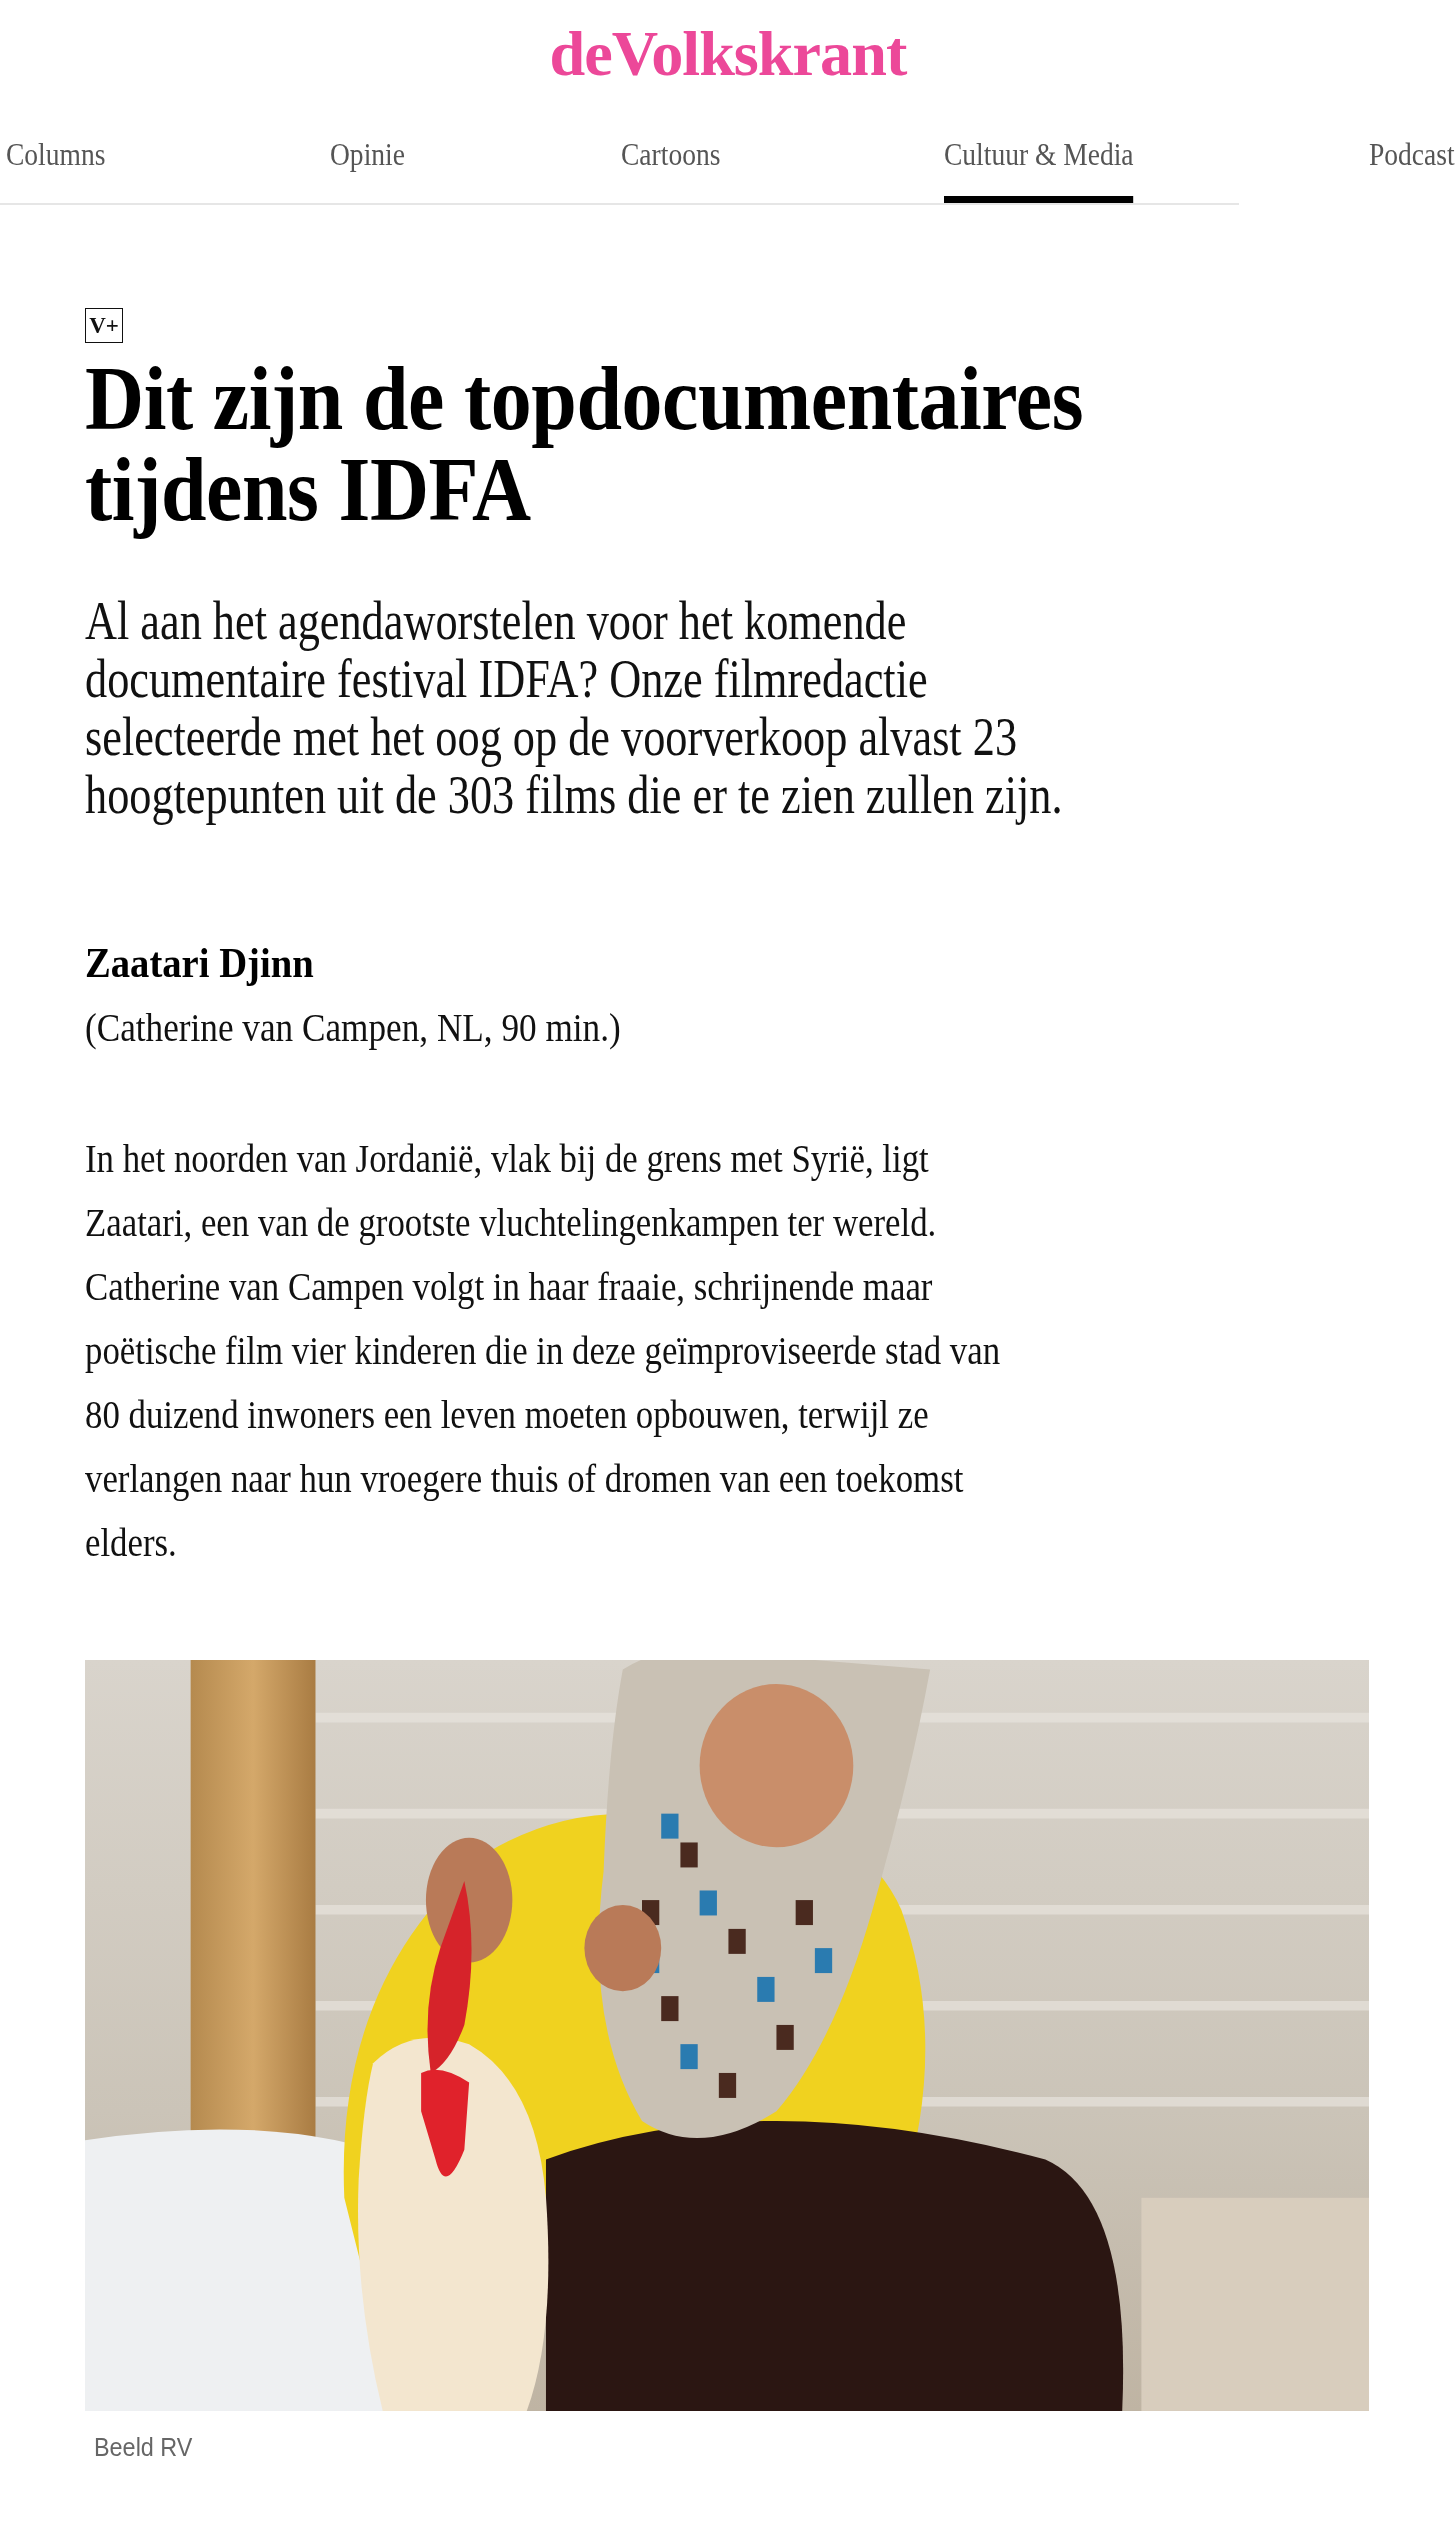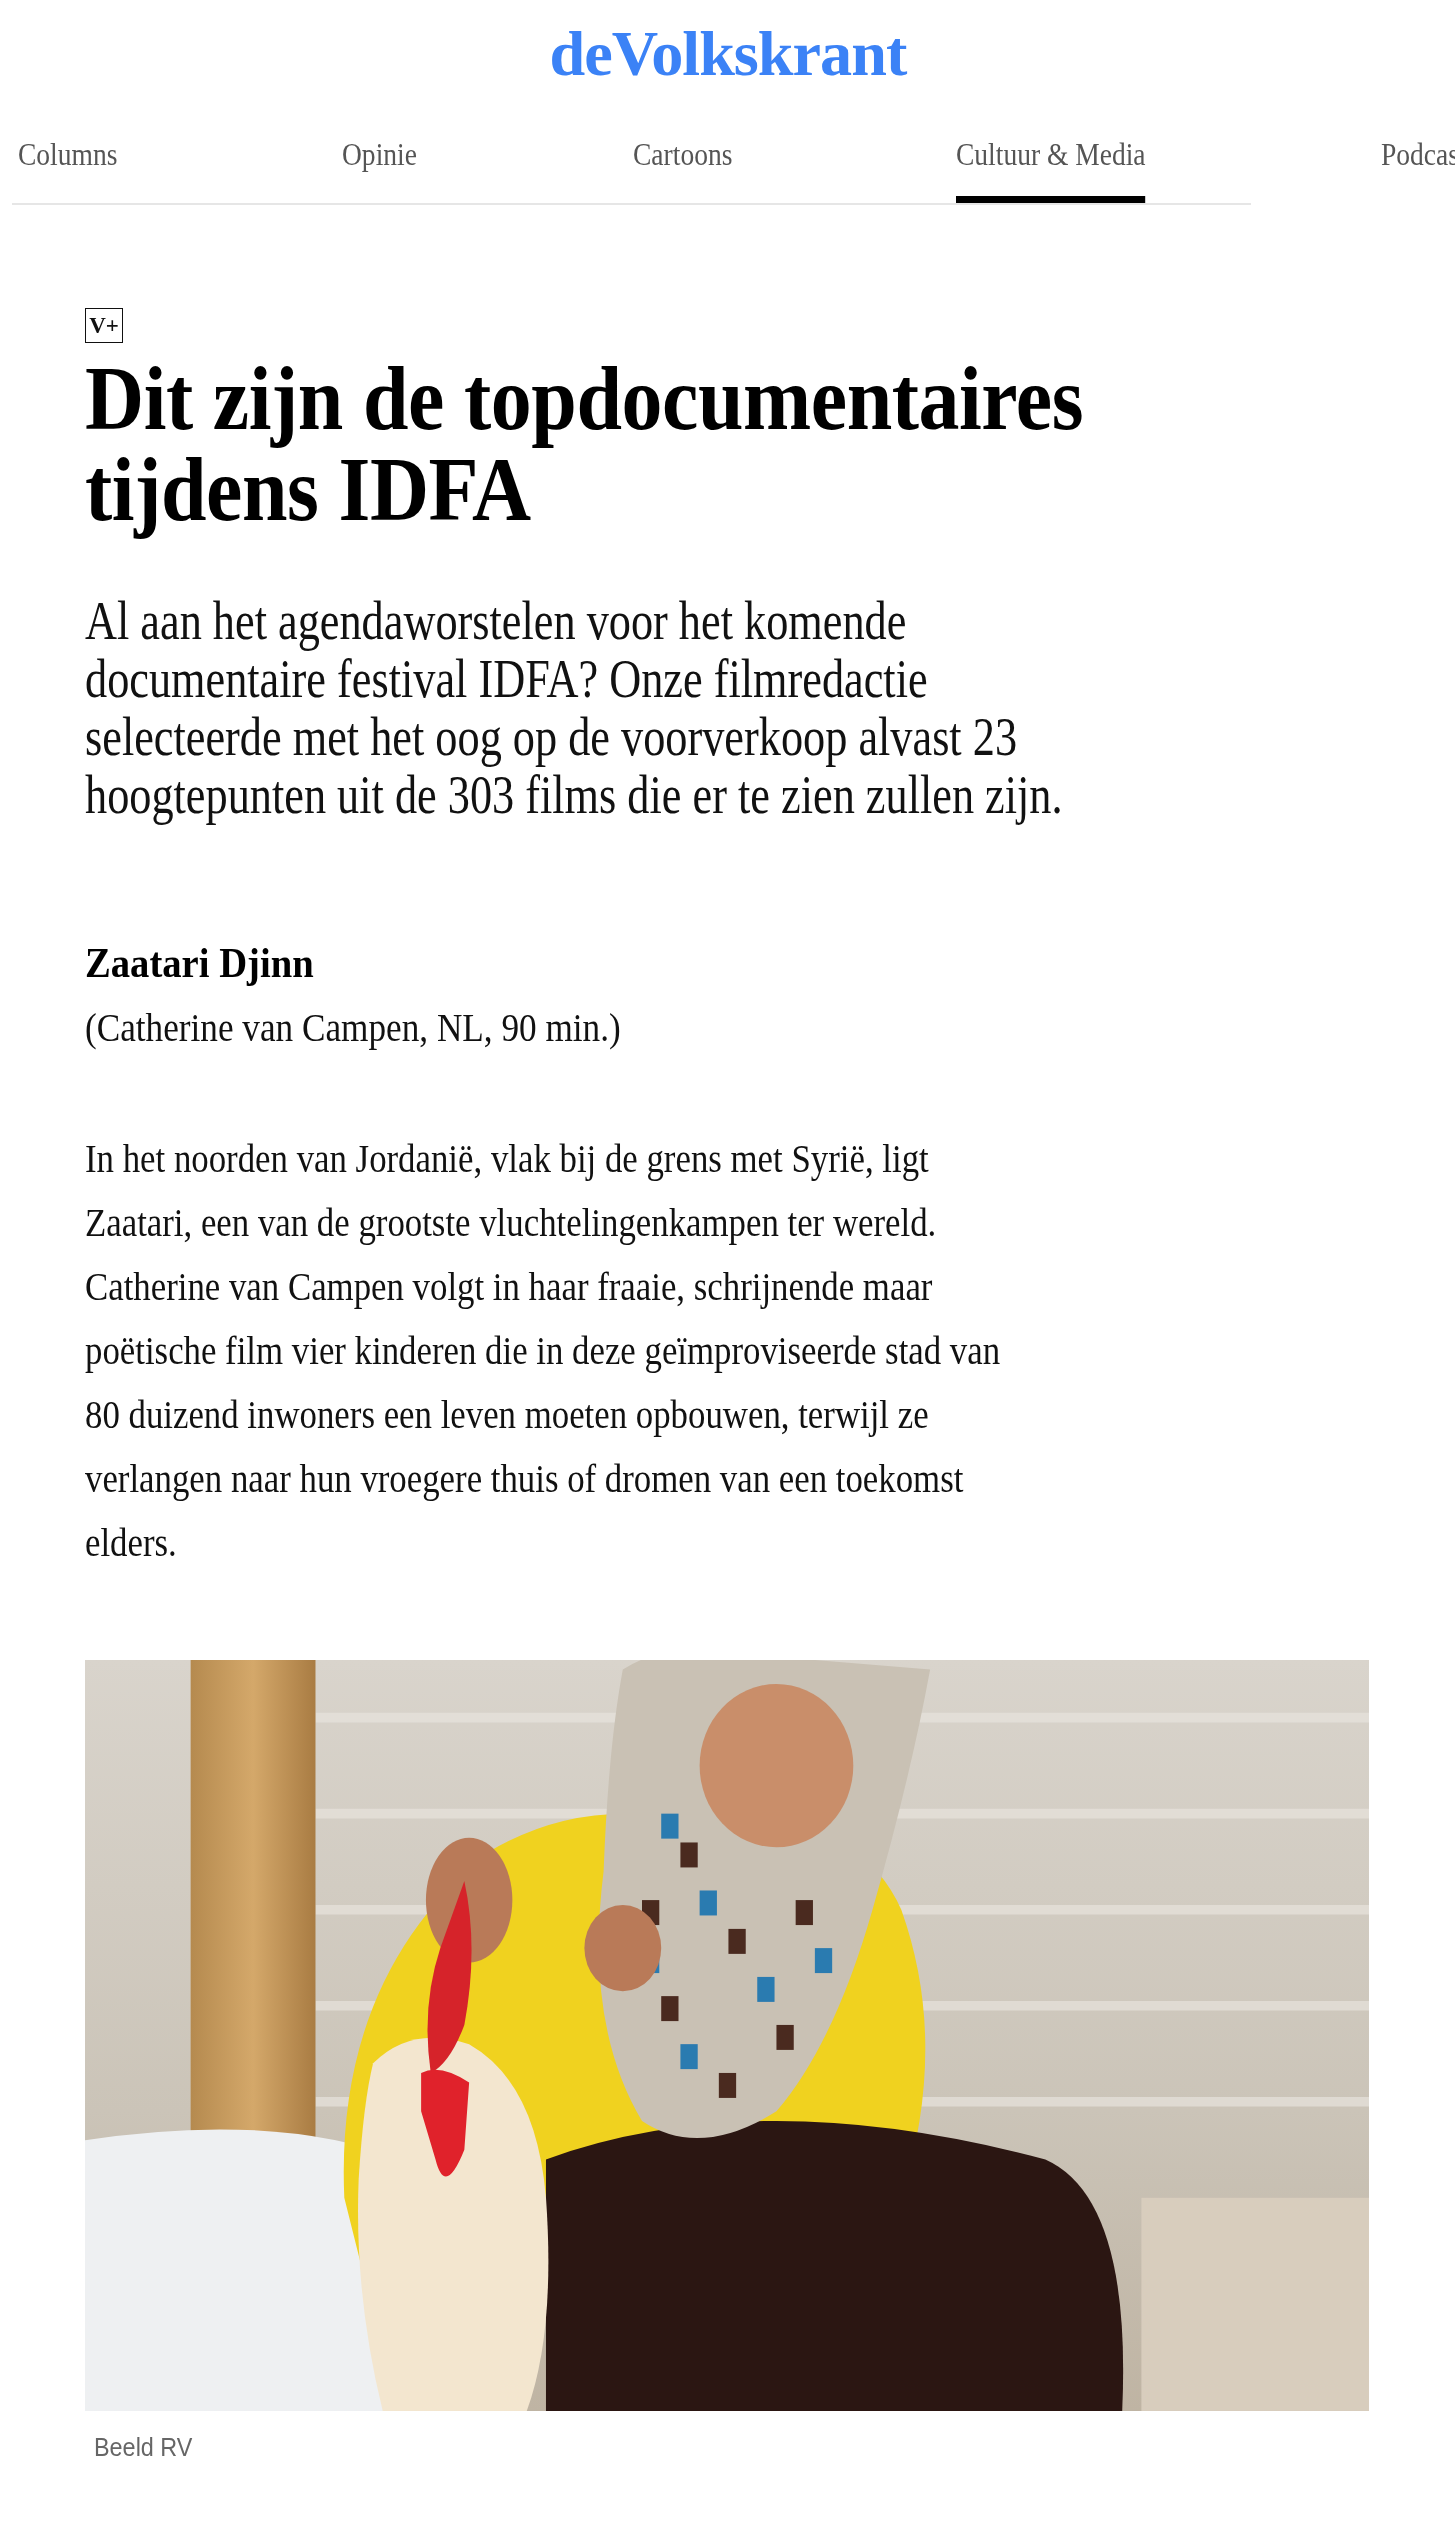--- a/index.html
+++ b/index.html
@@ -3,25 +3,25 @@
 <meta charset="utf-8">
 <style>
   html, body { margin: 0; padding: 0; background: #ffffff; }
   body {
     width: 1456px; height: 2525px; position: relative; overflow: hidden;
     font-family: "Liberation Serif", "DejaVu Serif", serif; color: #111;
   }
   .logo {
     position: absolute; left: 0; width: 1456px; top: 21px; text-align: center;
     font-family: "Liberation Serif", serif; font-weight: 700; font-size: 63px;
-    letter-spacing: -1px; line-height: 67px; color: #3b82f6;
+    letter-spacing: -1px; line-height: 67px; color: #ec4899;
   }
   .logo span { display: inline-block; transform: scaleX(1.02); }
   .nav {
-    position: absolute; left: 12px; top: 123px; width: 1239px; height: 80px;
+    position: absolute; left: 0; top: 123px; width: 1239px; height: 80px;
     border-bottom: 2.9px solid #e6e6e6;
   }
   .nav-item {
     position: absolute; top: 13.4px; font-family: "Liberation Serif", serif;
     font-size: 32px; color: #555; white-space: nowrap; cursor: pointer;
     transform-origin: left center; transform: scaleX(0.86);
   }
   .nav-item.active::after {
     content: ""; position: absolute; left: 0; right: 0; top: 60px; height: 6.7px; background: #000;
   }

